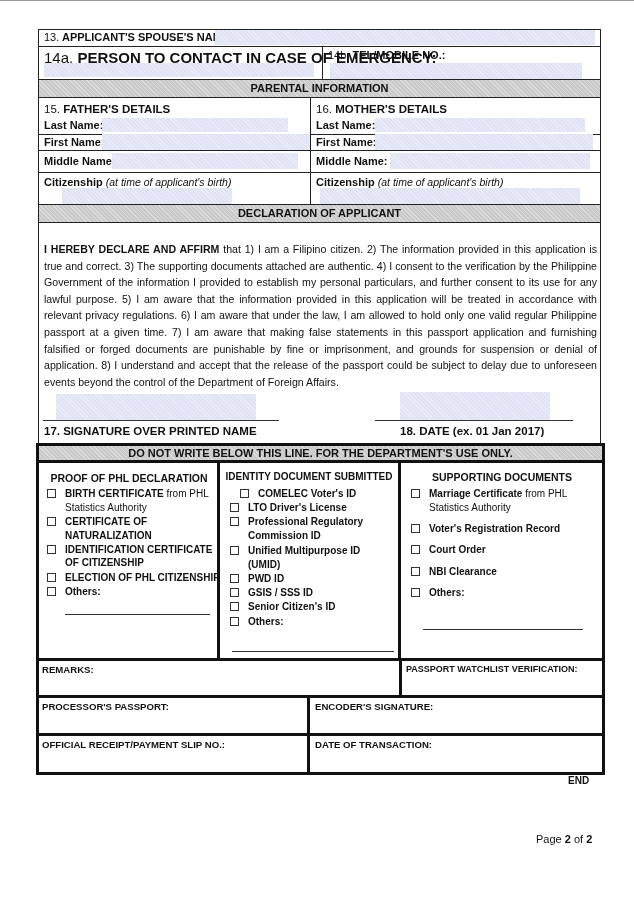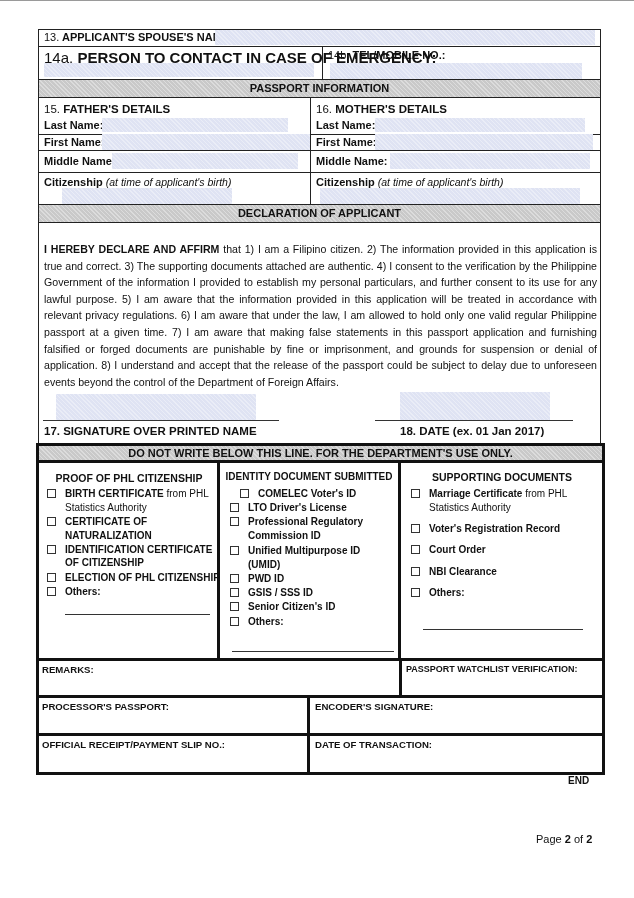--- a/index.html
+++ b/index.html
@@ -48,21 +48,21 @@
   <span>PERSON TO CONTACT IN CASE OF EMERGENCY:</span>
 </div>
 <div class="fill" style="left:44px; top:63px; width:270px; height:14px;"><span></span></div>
 <div class="vline" style="left:322px; top:46px; height:33px;"></div>
 <div class="lbl b" style="left:328px; top:49px;">
   <span class="num">14b.</span>
   <span>TEL/MOBILE NO.:</span>
 </div>
 <div class="fill" style="left:330px; top:63px; width:252px; height:16px;"><span></span></div>
 
-<div class="shade" style="left:38px; top:79px; width:563px; height:19px;">PASSPORT INFORMATION</div>
+<div class="shade" style="left:38px; top:79px; width:563px; height:19px;">PARENTAL INFORMATION</div>
 
 <div class="lbl b" style="left:44px; top:103px; font-size:11.5px;">
   <span class="num">15.</span>
   <span>FATHER'S DETAILS</span>
 </div>
 <div class="lbl b" style="left:44px; top:119px;">Last Name:</div>
 <div class="fill" style="left:102px; top:118px; width:186px; height:14px;"></div>
 <div class="hline" style="left:38px; top:134px; width:563px;"></div>
 <div class="lbl b" style="left:44px; top:136px;">First Name:</div>
 <div class="fill" style="left:102px; top:134px; width:208px; height:16px;"></div>
@@ -107,21 +107,21 @@
 <div class="lbl b" style="left:44px; top:425px; font-size:11.5px;">17. SIGNATURE OVER PRINTED NAME</div>
 <div class="lbl b" style="left:400px; top:425px; font-size:11.5px;">18. DATE (ex. 01 Jan 2017)</div>
 
 <div class="thick" style="left:36px; top:443px; width:569px; height:332px;"></div>
 <div class="shade" style="left:39px; top:446px; width:563px; height:17px; border:none; border-bottom:3px solid #111; line-height:15px;">DO NOT WRITE BELOW THIS LINE. FOR THE DEPARTMENT'S USE ONLY.</div>
 
 <div class="tv" style="left:217px; top:463px; height:198px;"></div>
 <div class="tv" style="left:398px; top:463px; height:198px;"></div>
 <div class="th" style="left:36px; top:658px; width:569px;"></div>
 
-<div class="sec-title" style="left:42px; top:472px; width:174px;">PROOF OF PHL CITIZENSHIP</div>
+<div class="sec-title" style="left:42px; top:472px; width:174px;">PROOF OF PHL DECLARATION</div>
 <div class="cb-item" style="left:47px; top:487px; width:168px;">
   <span class="cb"></span>
   <span class="cb-text"><span>BIRTH CERTIFICATE</span><span class="nb"> from PHL Statistics Authority</span></span>
 </div>
 <div class="cb-item" style="left:47px; top:515px; width:130px;">
   <span class="cb"></span>
   <span class="cb-text">CERTIFICATE OF NATURALIZATION</span>
 </div>
 <div class="cb-item" style="left:47px; top:543px; width:170px; font-size:10px; line-height:13px;">
   <span class="cb"></span>

